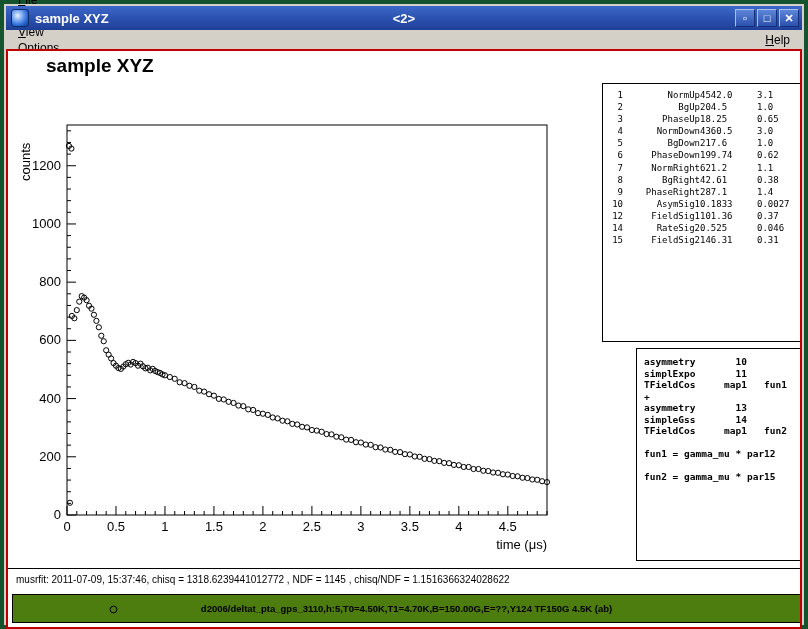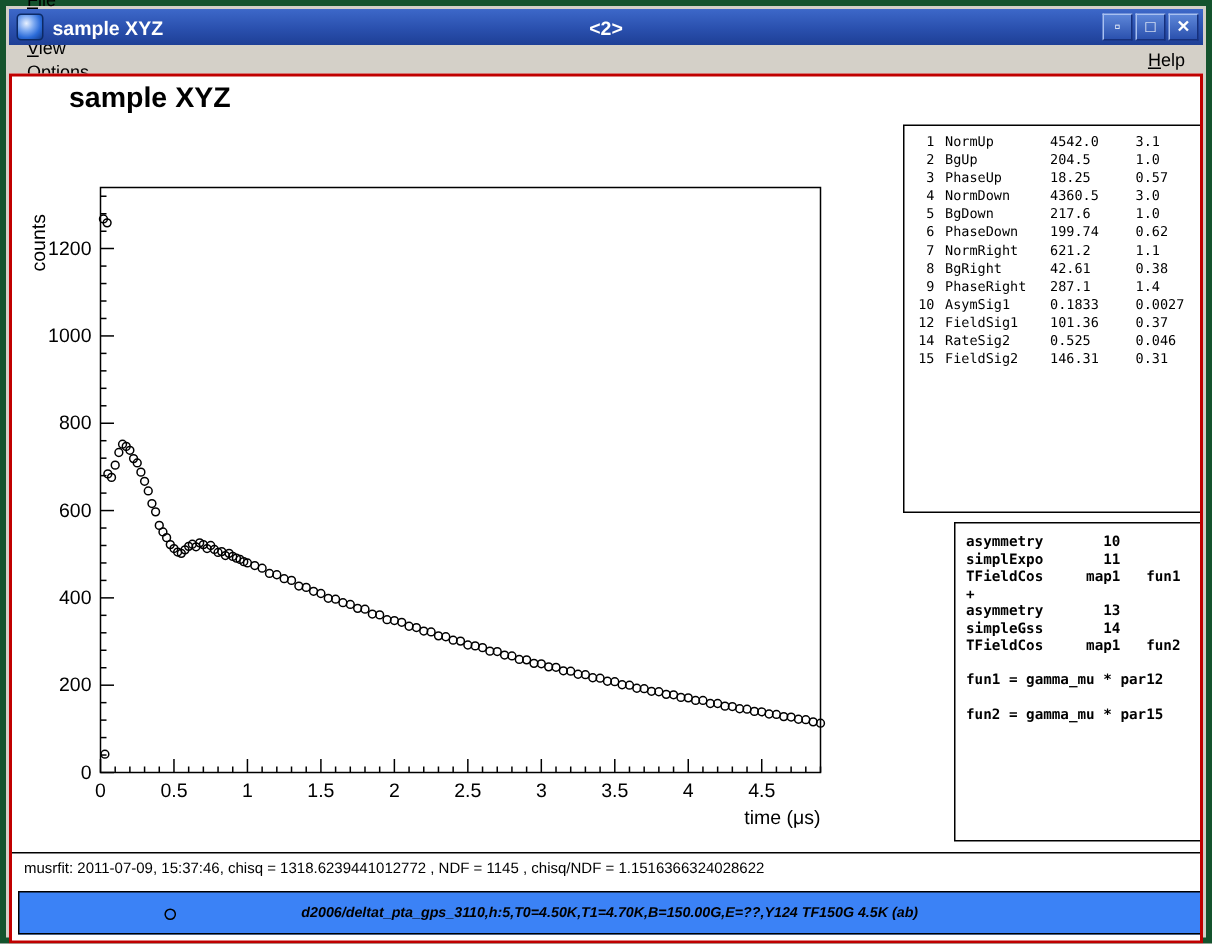--- a/index.html
+++ b/index.html
@@ -16,27 +16,27 @@
   .menu-item{padding:1px 7px;white-space:nowrap;}
   .menu-right{margin-left:auto;}
   
   .canvas{position:relative;height:580px;background:#fff;border:2px solid #c00000;box-sizing:border-box;overflow:hidden;}
   .pad-title{position:absolute;left:38px;top:4px;font-size:19px;font-weight:bold;color:#000;}
   #plot{position:absolute;left:0;top:0;width:560px;height:520px;}
   .param-box{position:absolute;left:594px;top:32px;width:199px;height:259px;border:1px solid #000;box-sizing:border-box;font-family:"DejaVu Sans Mono",monospace;font-size:9px;line-height:12.1px;padding:5px 0 0 4px;color:#000;background:#fff;}
   .prow{display:flex;white-space:pre;}
   .pc{display:inline-block;}
   .pc0{width:16px;text-align:right;margin-right:7px;}
-  .pc1{width:70px;}
+  .pc1{width:70px;text-align:right;}
   .pc2{width:57px;}
   .pc3{flex:1;}
   .theory-box{position:absolute;left:628px;top:297px;width:199px;height:213px;border:1px solid #000;box-sizing:border-box;font-family:"DejaVu Sans Mono",monospace;font-size:9.5px;font-weight:bold;line-height:11.5px;padding:7px 0 0 7px;white-space:pre;color:#000;background:#fff;}
   .pad-separator{position:absolute;left:0;top:517px;width:100%;border-top:1px solid #000;}
   .status-line{position:absolute;left:8px;top:523px;font-size:10px;font-weight:normal;color:#000;white-space:nowrap;}
-  .legend-box{position:absolute;left:4px;top:543px;width:789px;height:29px;border:1px solid #000;box-sizing:border-box;display:flex;align-items:center;background:#3b82f6;font-style:italic;}
+  .legend-box{position:absolute;left:4px;top:543px;width:789px;height:29px;border:1px solid #000;box-sizing:border-box;display:flex;align-items:center;background:#4d7c0f;}
   .legend-marker{position:absolute;left:95px;top:9px;}
   .legend-text{width:100%;text-align:center;font-size:9.5px;font-weight:bold;color:#000;white-space:nowrap;}
 </style>
 </head>
 <body>
 
 <div class="window">
 
   <div class="titlebar">
     <span class="app-icon"></span>
@@ -287,21 +287,21 @@
         <circle cx="514.5102040816327" cy="426.74626865671644" r="2.6" fill="none" stroke="#000000" stroke-width="1"></circle>
         <circle cx="519.408163265306" cy="427.03731343283584" r="2.6" fill="none" stroke="#000000" stroke-width="1"></circle>
         <circle cx="524.3061224489795" cy="428.4925373134328" r="2.6" fill="none" stroke="#000000" stroke-width="1"></circle>
         <circle cx="529.204081632653" cy="428.7835820895522" r="2.6" fill="none" stroke="#000000" stroke-width="1"></circle>
         <circle cx="534.1020408163265" cy="430.23880597014926" r="2.6" fill="none" stroke="#000000" stroke-width="1"></circle>
         <circle cx="539" cy="431.1119402985075" r="2.6" fill="none" stroke="#000000" stroke-width="1"></circle>
       </svg>
     <div class="param-box" id="param-rows">
         <div class="prow"><span class="pc pc0">1</span><span class="pc pc1">NormUp</span><span class="pc pc2">4542.0</span><span class="pc pc3">3.1</span></div>
         <div class="prow"><span class="pc pc0">2</span><span class="pc pc1">BgUp</span><span class="pc pc2">204.5</span><span class="pc pc3">1.0</span></div>
-        <div class="prow"><span class="pc pc0">3</span><span class="pc pc1">PhaseUp</span><span class="pc pc2">18.25</span><span class="pc pc3">0.57</span></div>
+        <div class="prow"><span class="pc pc0">3</span><span class="pc pc1">PhaseUp</span><span class="pc pc2">18.25</span><span class="pc pc3">0.65</span></div>
         <div class="prow"><span class="pc pc0">4</span><span class="pc pc1">NormDown</span><span class="pc pc2">4360.5</span><span class="pc pc3">3.0</span></div>
         <div class="prow"><span class="pc pc0">5</span><span class="pc pc1">BgDown</span><span class="pc pc2">217.6</span><span class="pc pc3">1.0</span></div>
         <div class="prow"><span class="pc pc0">6</span><span class="pc pc1">PhaseDown</span><span class="pc pc2">199.74</span><span class="pc pc3">0.62</span></div>
         <div class="prow"><span class="pc pc0">7</span><span class="pc pc1">NormRight</span><span class="pc pc2">621.2</span><span class="pc pc3">1.1</span></div>
         <div class="prow"><span class="pc pc0">8</span><span class="pc pc1">BgRight</span><span class="pc pc2">42.61</span><span class="pc pc3">0.38</span></div>
         <div class="prow"><span class="pc pc0">9</span><span class="pc pc1">PhaseRight</span><span class="pc pc2">287.1</span><span class="pc pc3">1.4</span></div>
         <div class="prow"><span class="pc pc0">10</span><span class="pc pc1">AsymSig1</span><span class="pc pc2">0.1833</span><span class="pc pc3">0.0027</span></div>
         <div class="prow"><span class="pc pc0">12</span><span class="pc pc1">FieldSig1</span><span class="pc pc2">101.36</span><span class="pc pc3">0.37</span></div>
         <div class="prow"><span class="pc pc0">14</span><span class="pc pc1">RateSig2</span><span class="pc pc2">0.525</span><span class="pc pc3">0.046</span></div>
         <div class="prow"><span class="pc pc0">15</span><span class="pc pc1">FieldSig2</span><span class="pc pc2">146.31</span><span class="pc pc3">0.31</span></div>

